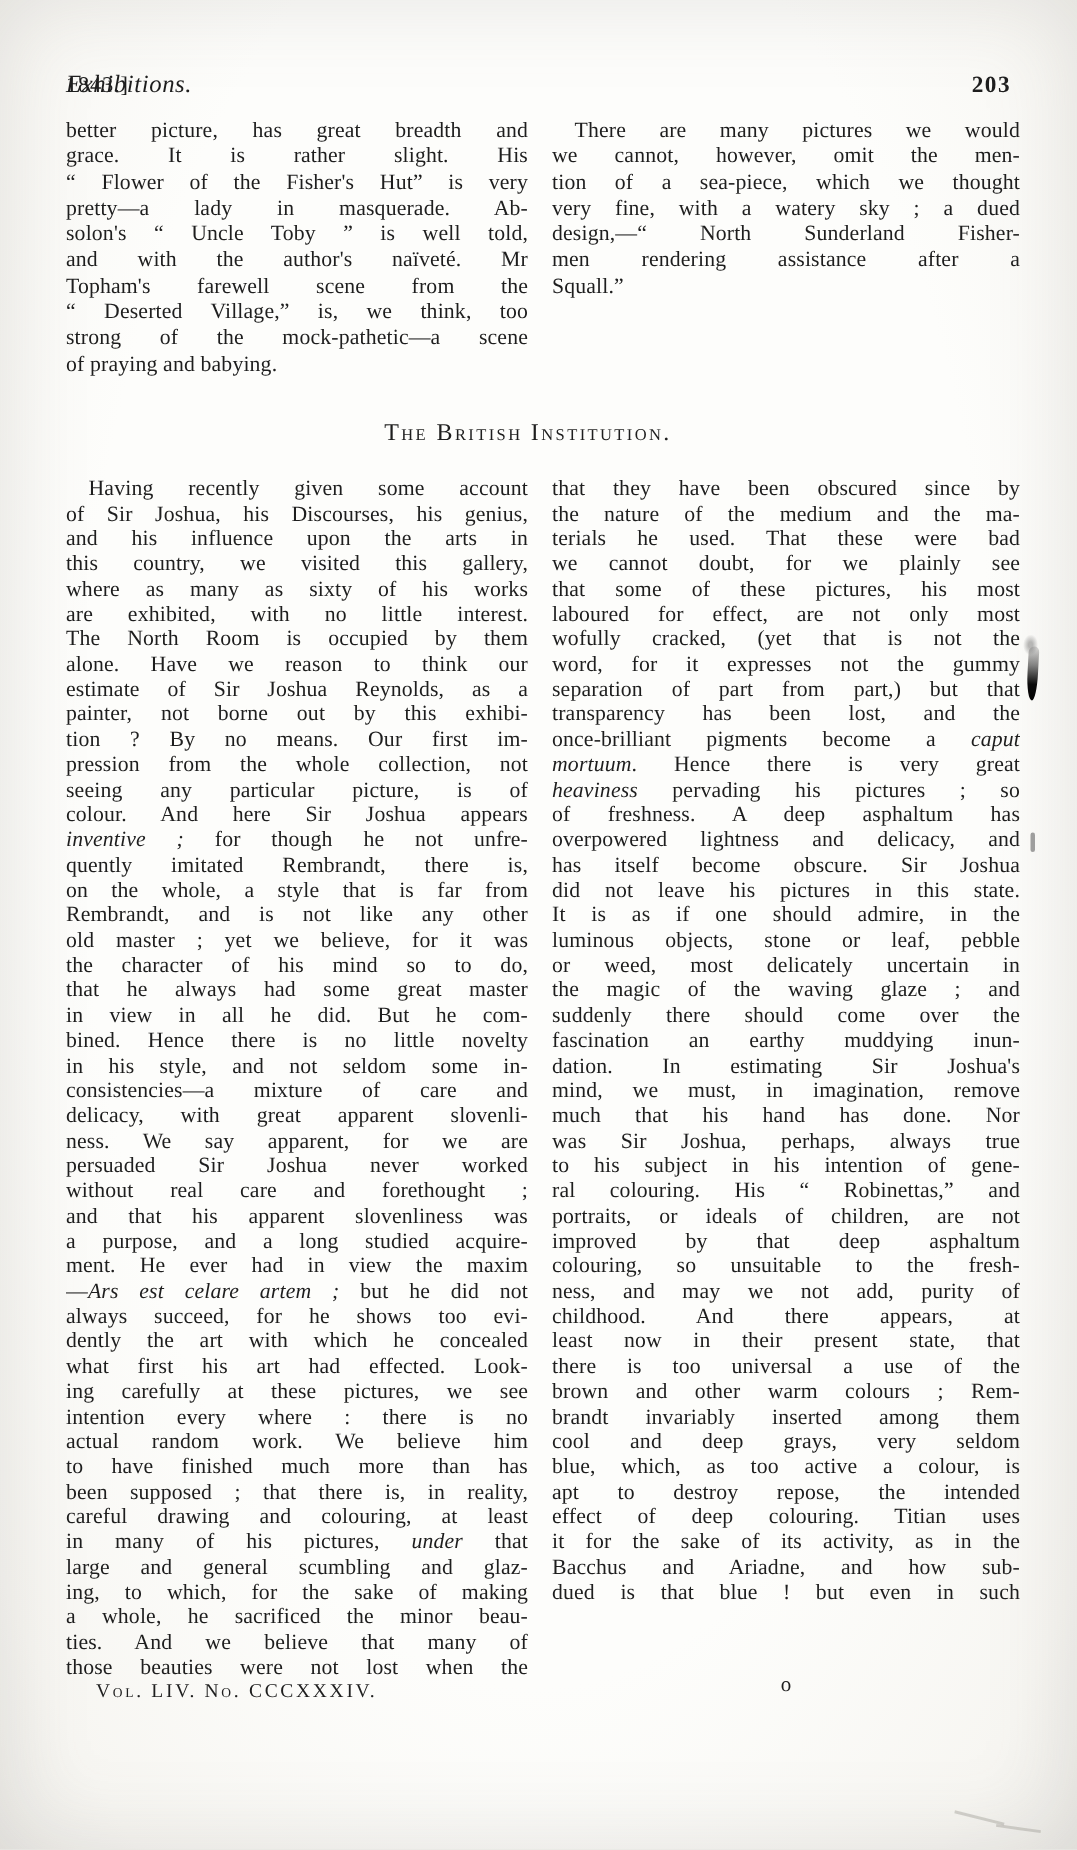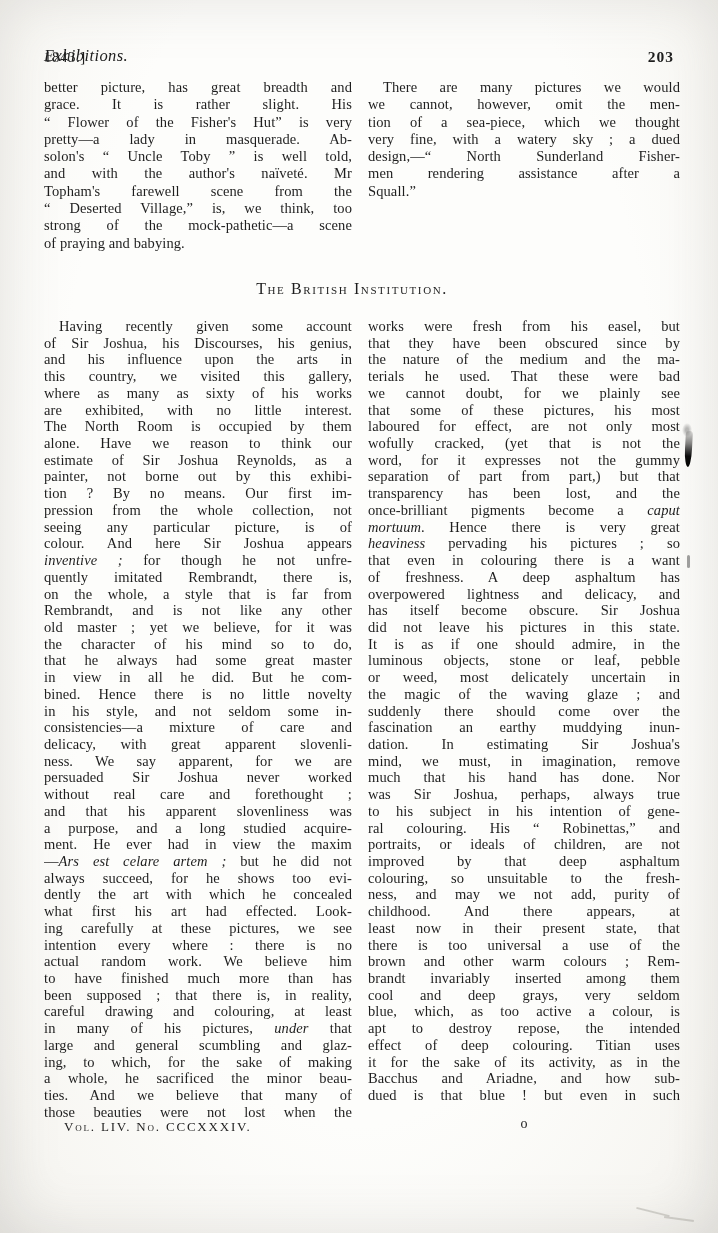--- a/index.html
+++ b/index.html
@@ -153,35 +153,33 @@
       <div class="tline"><span>careful drawing and colouring, at least</span></div>
       <div class="tline"><span>in  many  of  his  pictures,  </span><i>under</i><span>  that</span></div>
       <div class="tline"><span>large and general scumbling and glaz-</span></div>
       <div class="tline"><span>ing, to which, for the sake of making</span></div>
       <div class="tline"><span>a whole, he sacrificed the minor beau-</span></div>
       <div class="tline"><span>ties.    And  we  believe  that  many  of</span></div>
       <div class="tline"><span>those  beauties  were not lost when the</span></div>
     </div>
 
   <div id="main-right" class="col main">
-      <div class="tline"><span>works were fresh  from  his easel, but</span></div>
       <div class="tline"><span>that they have been obscured since by</span></div>
       <div class="tline"><span>the nature of the medium and the ma-</span></div>
       <div class="tline"><span>terials he used.    That these were bad</span></div>
       <div class="tline"><span>we  cannot  doubt,  for  we  plainly  see</span></div>
       <div class="tline"><span>that some of  these  pictures, his most</span></div>
       <div class="tline"><span>laboured for effect, are not only most</span></div>
       <div class="tline"><span>wofully cracked,  (yet  that  is  not  the</span></div>
       <div class="tline"><span>word, for it expresses not the gummy</span></div>
       <div class="tline"><span>separation of part from part,) but that</span></div>
       <div class="tline"><span>transparency  has  been  lost,  and  the</span></div>
       <div class="tline"><span>once-brilliant pigments become a </span><i>caput</i></div>
       <div class="tline"><i>mortuum</i><span>.    Hence  there  is very  great</span></div>
       <div class="tline"><i>heaviness</i><span>  pervading  his  pictures ;  so</span></div>
-      <div class="tline"><span>that even in colouring there is a want</span></div>
       <div class="tline"><span>of  freshness.    A  deep  asphaltum  has</span></div>
       <div class="tline"><span>overpowered lightness and delicacy, and</span></div>
       <div class="tline"><span>has itself become obscure.   Sir Joshua</span></div>
       <div class="tline"><span>did not leave his pictures in this state.</span></div>
       <div class="tline"><span>It  is  as  if one  should  admire,  in  the</span></div>
       <div class="tline"><span>luminous objects, stone or leaf, pebble</span></div>
       <div class="tline"><span>or weed,  most  delicately uncertain in</span></div>
       <div class="tline"><span>the  magic  of  the  waving  glaze ;  and</span></div>
       <div class="tline"><span>suddenly  there  should  come over the</span></div>
       <div class="tline"><span>fascination an earthy muddying inun-</span></div>

